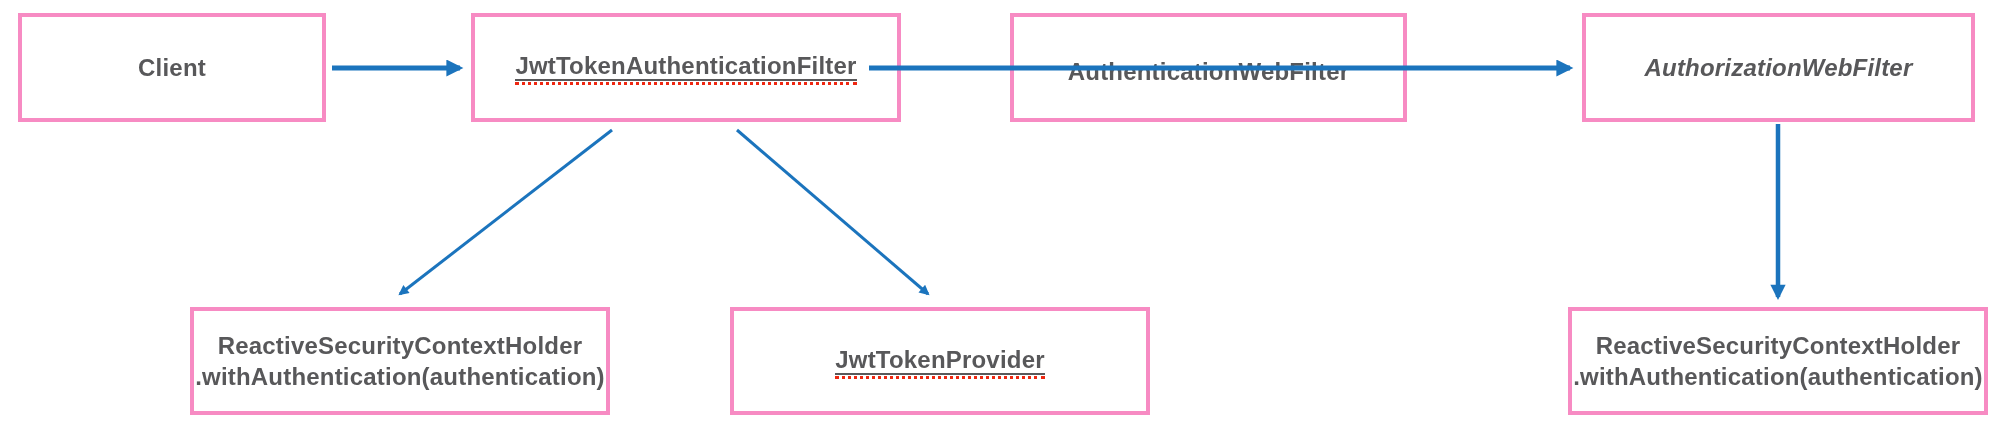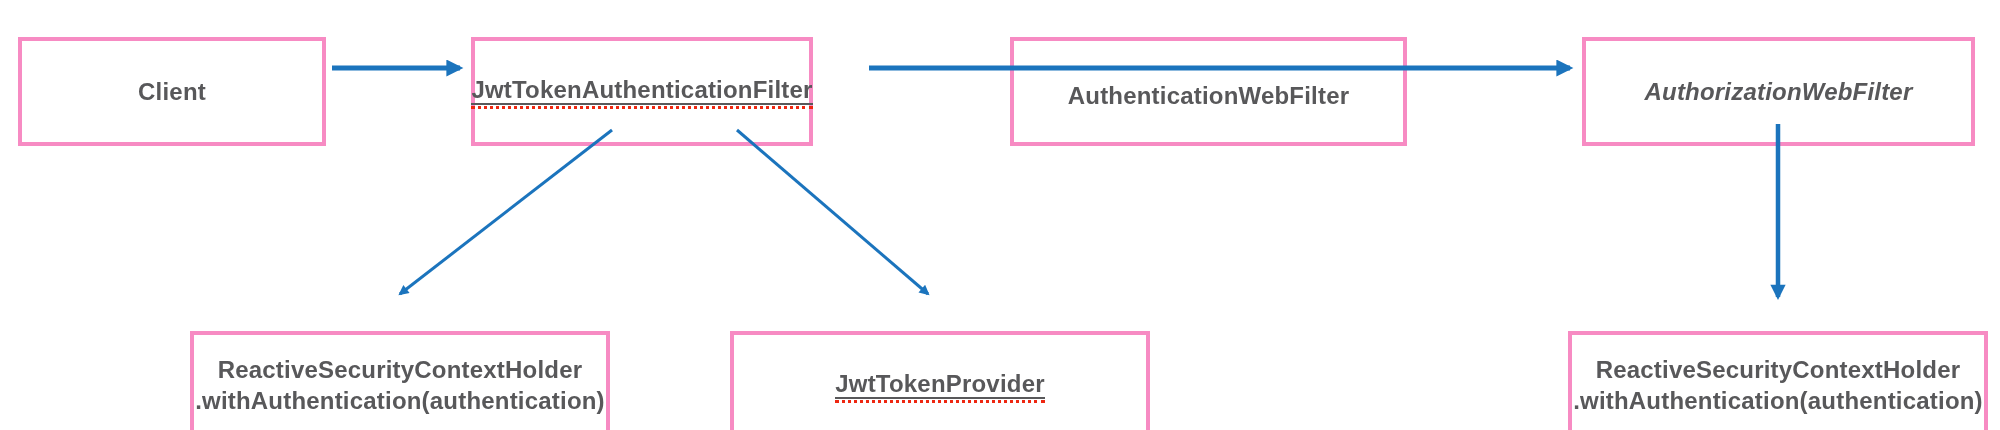--- a/index.html
+++ b/index.html
@@ -6,21 +6,21 @@
   body{
     width:2000px;height:430px;position:relative;overflow:hidden;
     background:var(--bg,#ffffff);
     font-family:"Liberation Sans",sans-serif;
   }
   .node{
     position:absolute;box-sizing:border-box;
     background:var(--box-fill,#ffffff);
     border:4px solid var(--pink,#F78BC3);
     display:flex;align-items:center;justify-content:center;
-    text-align:center;z-index:1;margin-top:24px;
+    text-align:center;z-index:1;
   }
   .txt{
     font-weight:700;font-size:24px;line-height:31px;
     color:var(--text,#58585A);
     letter-spacing:0.2px;
   }
   .line{display:block;}
   
   .node[data-node="authentication-web-filter"] .txt{line-height:33px;padding-top:7px;}
   
@@ -45,21 +45,21 @@
     <line x1="737" y1="130" x2="928" y2="294" stroke-width="3" marker-end="url(#arrowhead)"></line>
     <line x1="1778" y1="124" x2="1778" y2="297" stroke-width="4.5" marker-end="url(#arrowhead)"></line>
   </svg>
 
 <div class="node" data-node="client" style="left: 18px; top: 13px; width: 308px; height: 109px;">
   <div class="txt">
     <span class="line">Client</span>
   </div>
 </div>
 
-<div class="node" data-node="jwt-token-authentication-filter" style="left: 471px; top: 13px; width: 342px; height: 109px;">
+<div class="node" data-node="jwt-token-authentication-filter" style="left: 471px; top: 13px; width: 430px; height: 109px;">
   <div class="txt">
     <span class="spell"><span class="ul line-inline">JwtTokenAuthenticationFilter</span></span>
   </div>
 </div>
 
 <div class="node" data-node="authentication-web-filter" style="left: 1010px; top: 13px; width: 397px; height: 109px;">
   <div class="txt">
     <span class="line">AuthenticationWebFilter</span>
   </div>
 </div>

